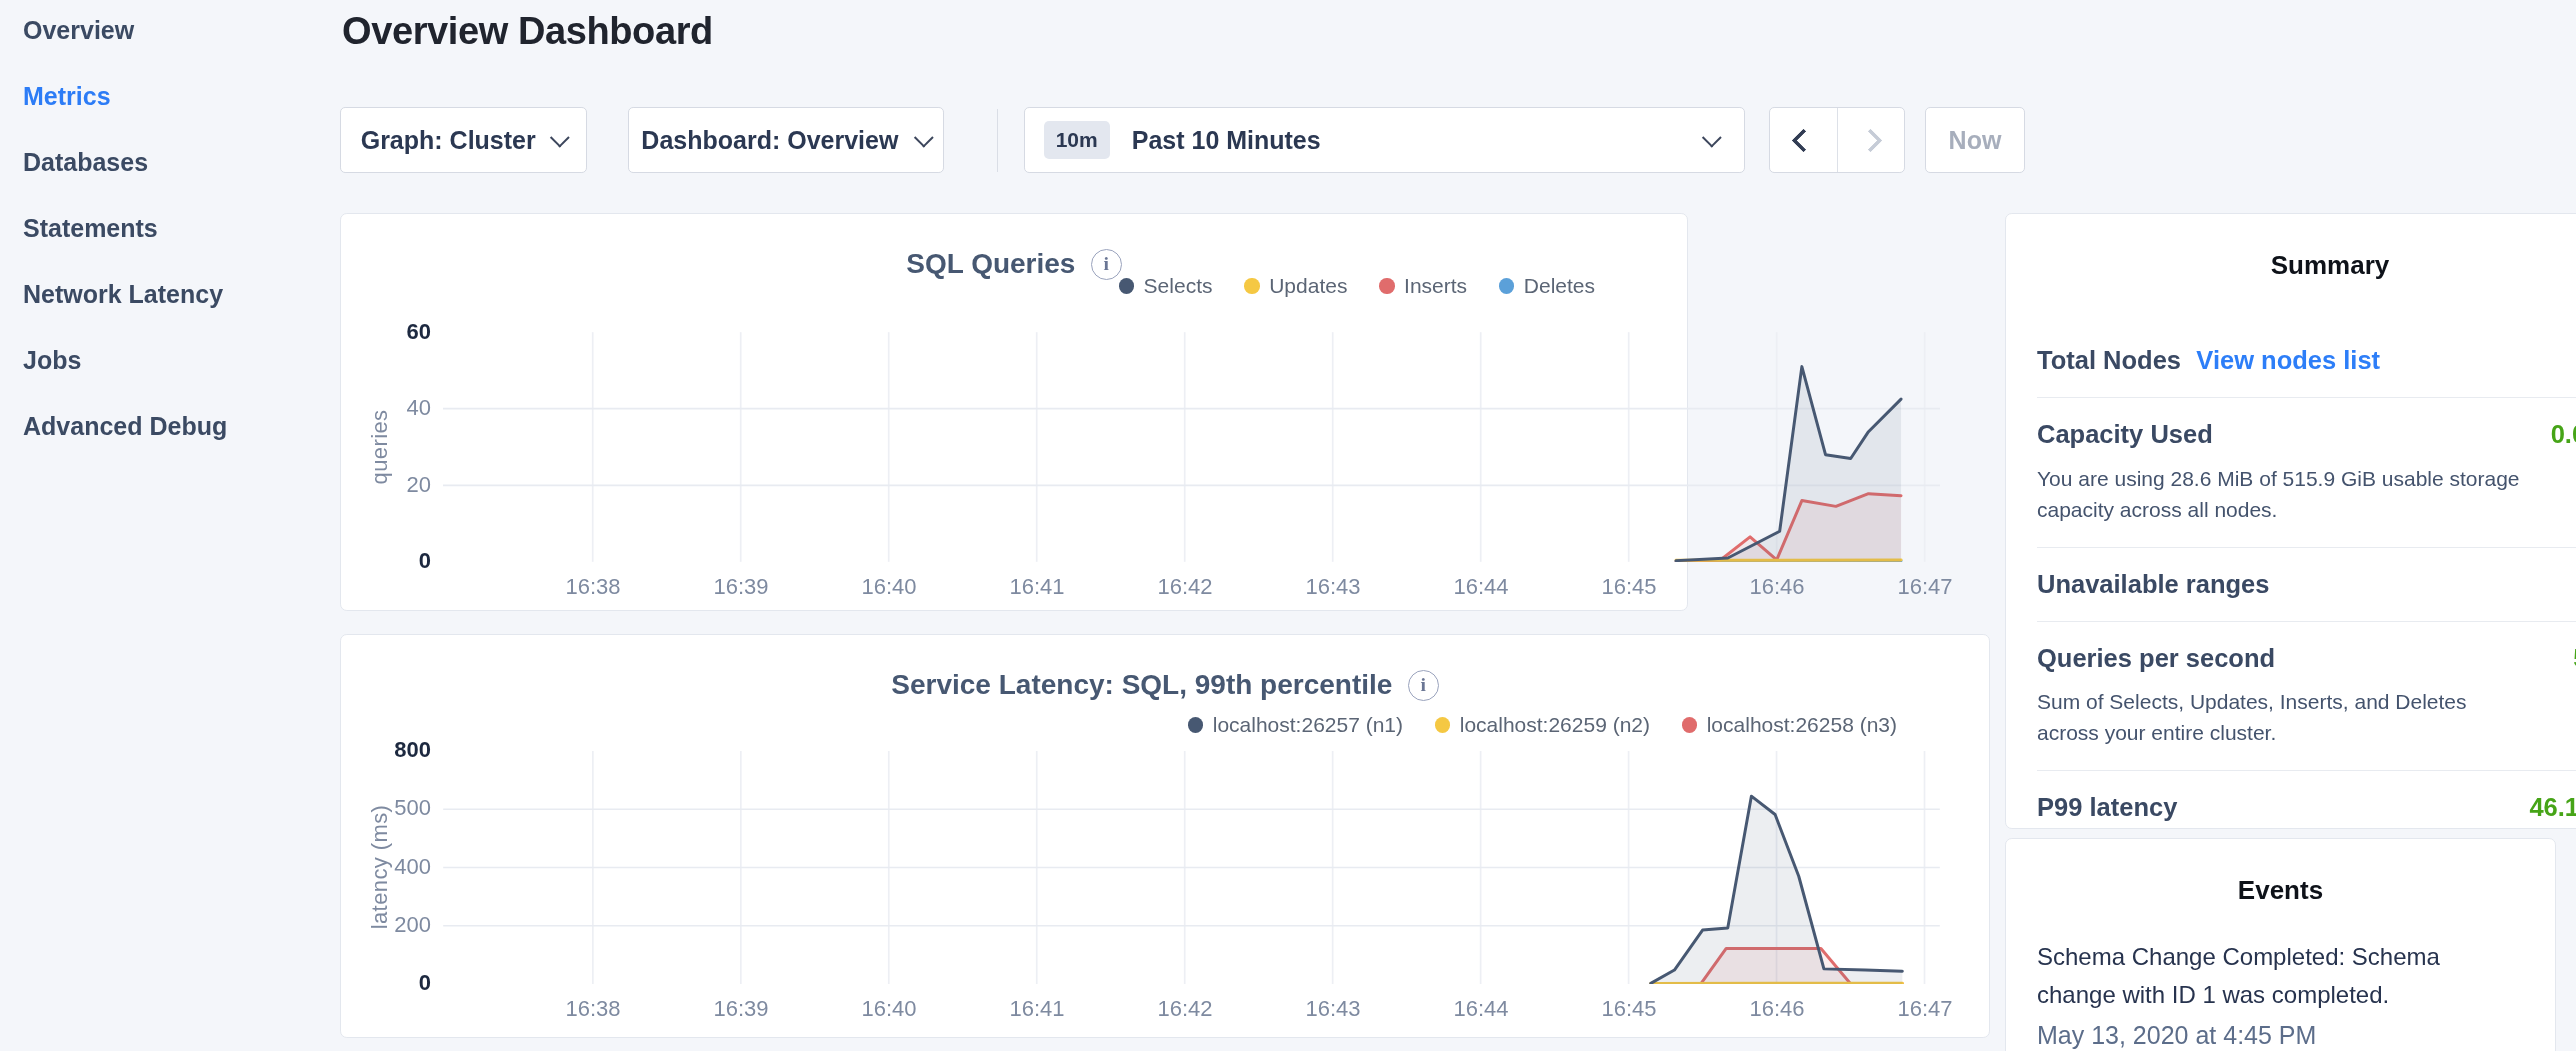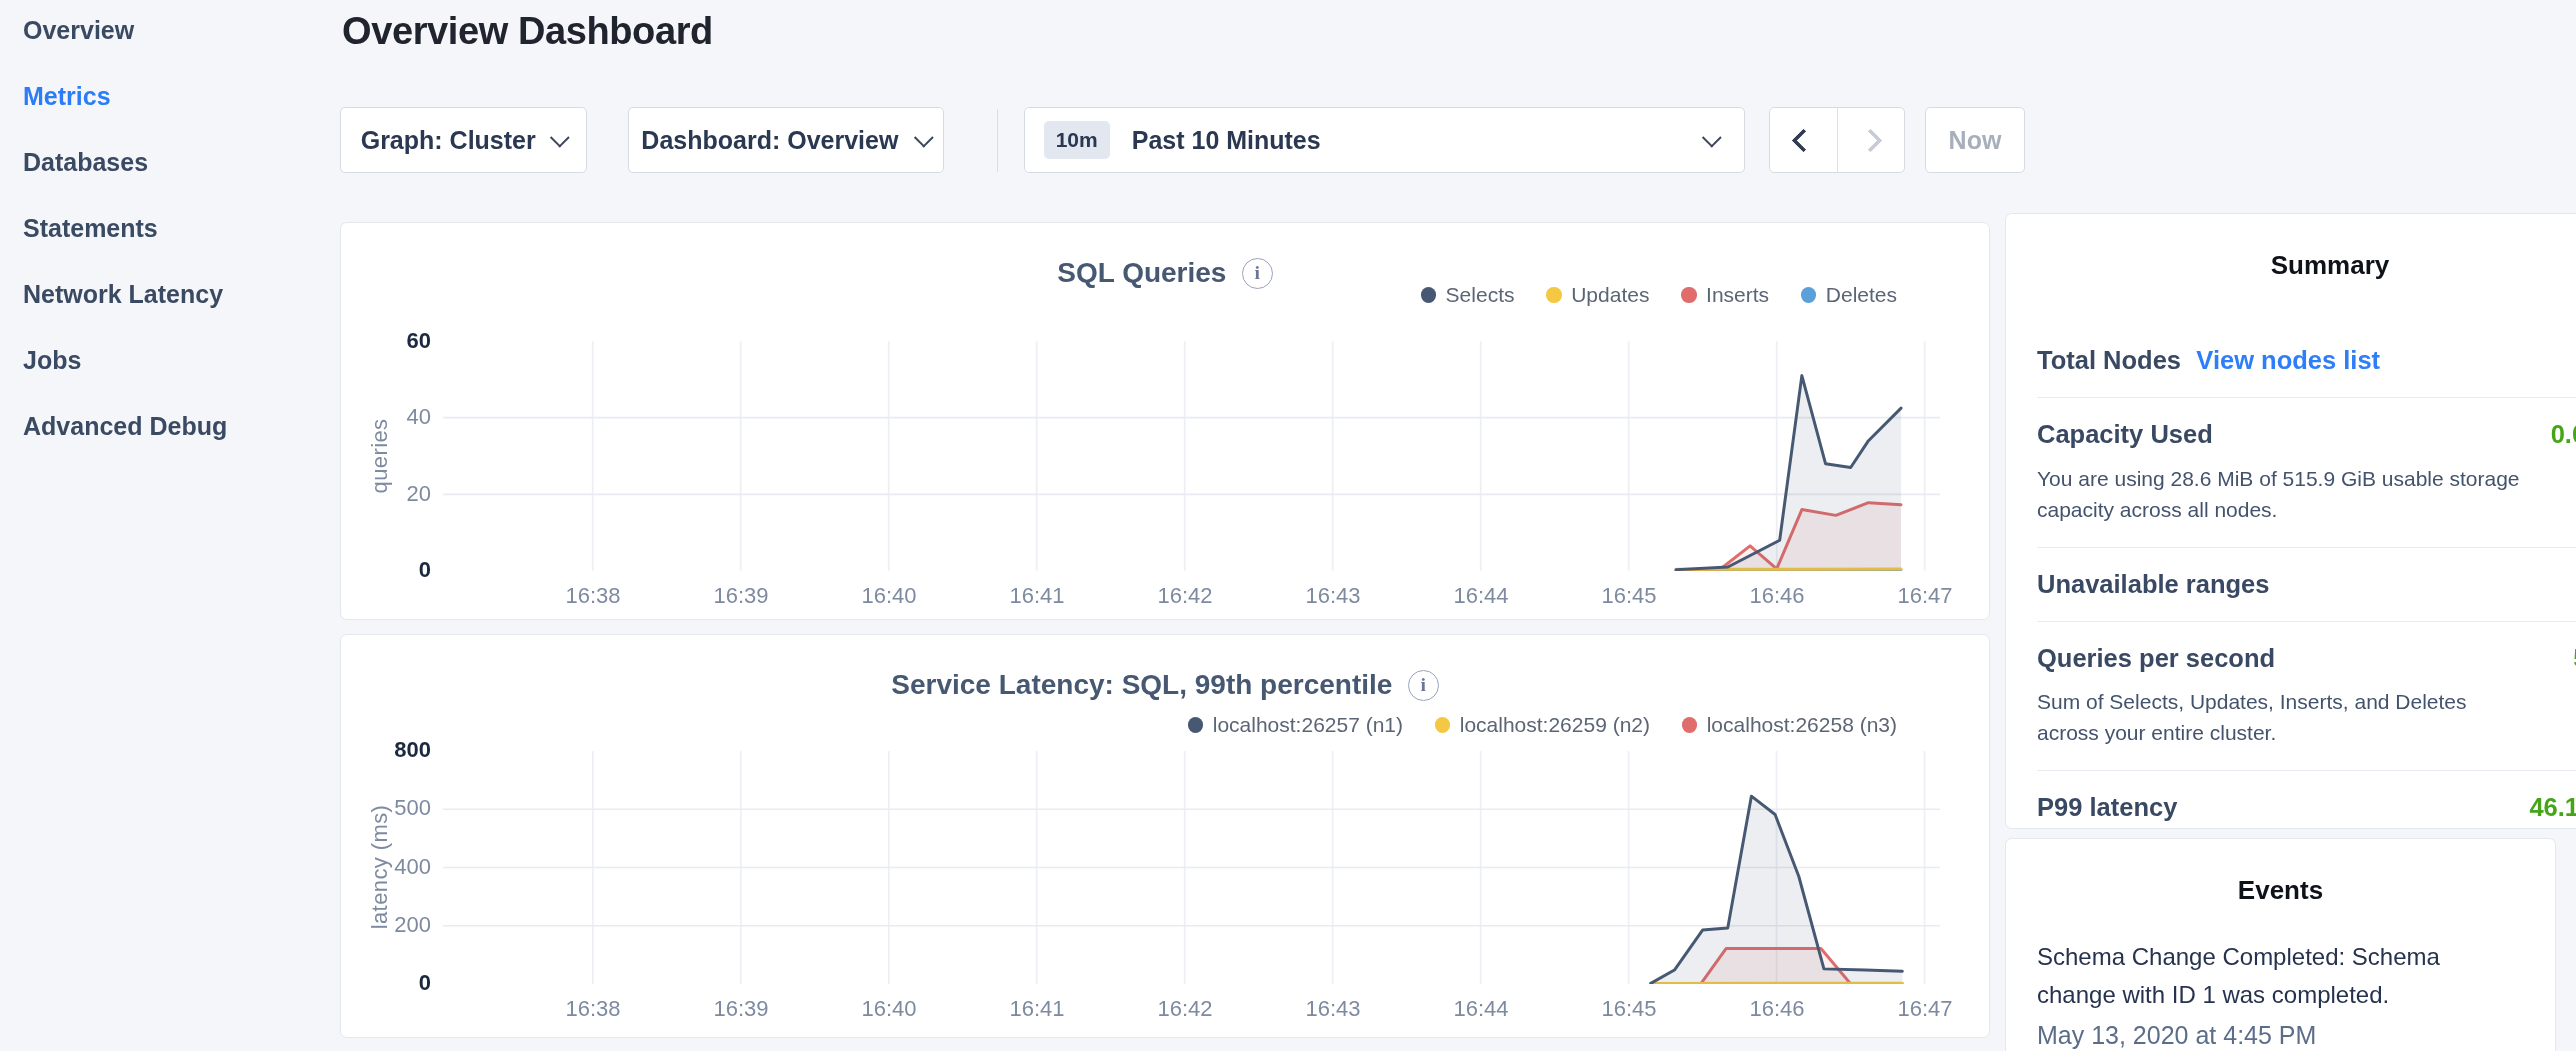--- a/index.html
+++ b/index.html
@@ -36,21 +36,21 @@
   
   .chev { width:13.6px; height:13.6px; border-right:2.6px solid #3c465c; border-bottom:2.6px solid #3c465c;
           transform:rotate(45deg) translate(-1.7px,-1.7px); display:inline-block; }
   .ang { width:17px; height:17px; border-right:4.3px solid #323d54; border-bottom:4.3px solid #323d54;
          display:inline-block; border-radius:1.7px; }
   .ang.left  { transform:rotate(135deg); }
   .ang.right { transform:rotate(-45deg); border-color:#c6ccd7; }
 
   
   .card { position:absolute; background:#fff; border:0.9px solid #e3e7ee; border-radius:6.8px; }
-  #chart-0 { left:340px; top:213px;  width:1650px; height:398px;margin-top:9px; }
+  #chart-0 { left:340px; top:213px;  width:1348px; height:398px; }
   #chart-1 { left:340px; top:634px;  width:1650px; height:404px; }
   #summary-card { left:2005px; top:213px; width:650px; height:616px; }
   #events-card  { left:2005px; top:838px; width:551px; height:281px; }
 
   
   .chart-title-row { position:absolute; left:0; top:34px; width:100%; display:flex;
                      align-items:center; justify-content:center; gap:15.3px; }
   .chart-title { font-size:28px; font-weight:700; color:#475872; }
   .info-icon { width:31px; height:31px; border:1.7px solid #9aa3bd; border-radius:50%;
                display:flex; align-items:center; justify-content:center; font-size:19.6px;

